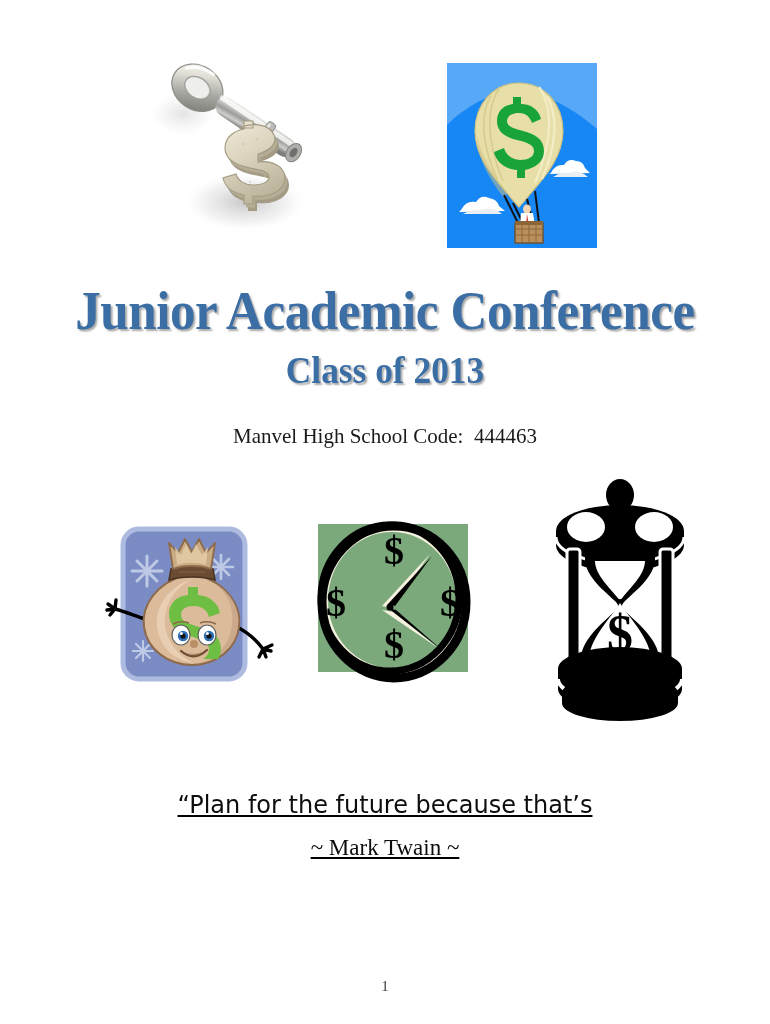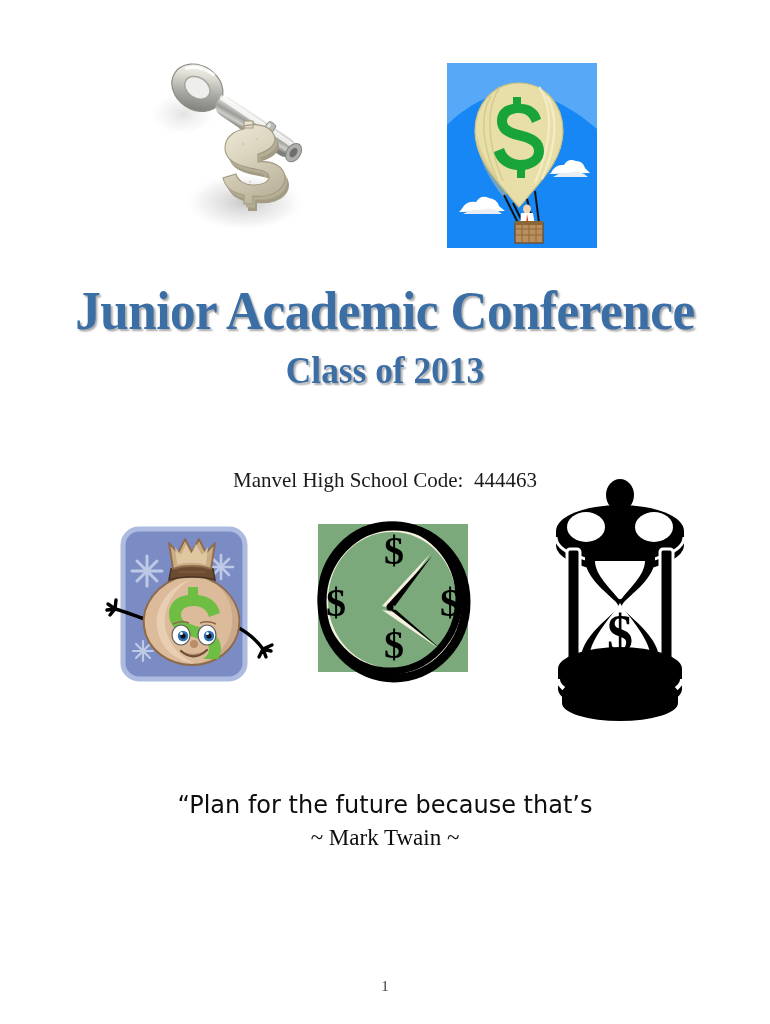--- a/index.html
+++ b/index.html
@@ -72,21 +72,21 @@
     font-weight: bold;
     color: #3b6ea5;
     transform: scaleX(0.93);
     text-shadow: 2px 2px 2px rgba(140,140,140,0.75);
     margin-top: 8px;
     white-space: nowrap;
   }
   #school-code {
     position: absolute;
     left: 0;
-    top: 468px;
+    top: 424px;
     width: 770px;
     text-align: center;
     font-family: "Liberation Serif", serif;
     font-size: 21px;
     color: #1a1a1a;
     white-space: pre;
   }
 
   
   #mid-row {
@@ -121,33 +121,34 @@
   #clock-image svg,
   #hourglass-image svg { display: block; }
 
   
   #quote-block {
     position: absolute;
     left: 135px;
     top: 790px;
     width: 500px;
     text-align: center;
+    text-decoration: underline;
   }
   .quote-line {
     font-family: "DejaVu Sans", sans-serif;
     font-size: 24px;
     line-height: 31px;
     color: #0d0d0d;
   }
   #quote-attribution {
     font-family: "Liberation Serif", serif;
     font-size: 23px;
     line-height: 30px;
     color: #0d0d0d;
-    margin-top: 2px;
+    margin-top: 12px;
   }
 
   
   #page-number {
     position: absolute;
     left: 0;
     top: 978px;
     width: 770px;
     text-align: center;
     font-family: "Liberation Serif", serif;

